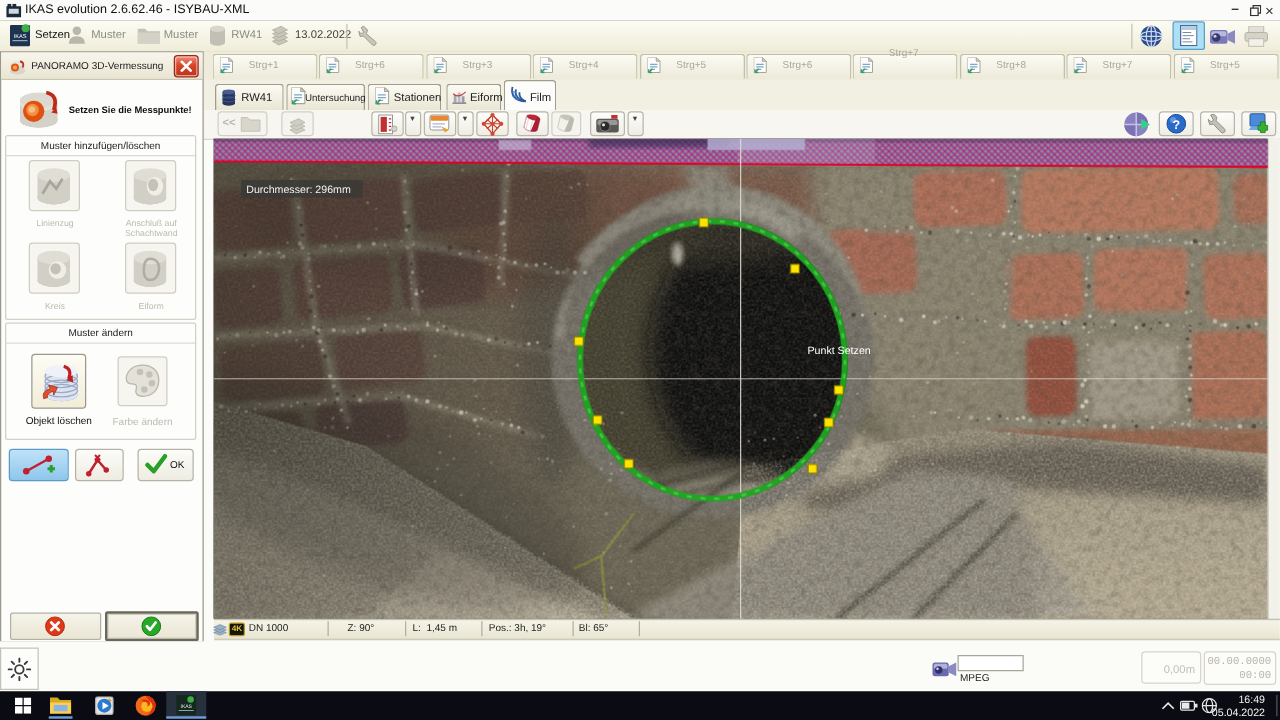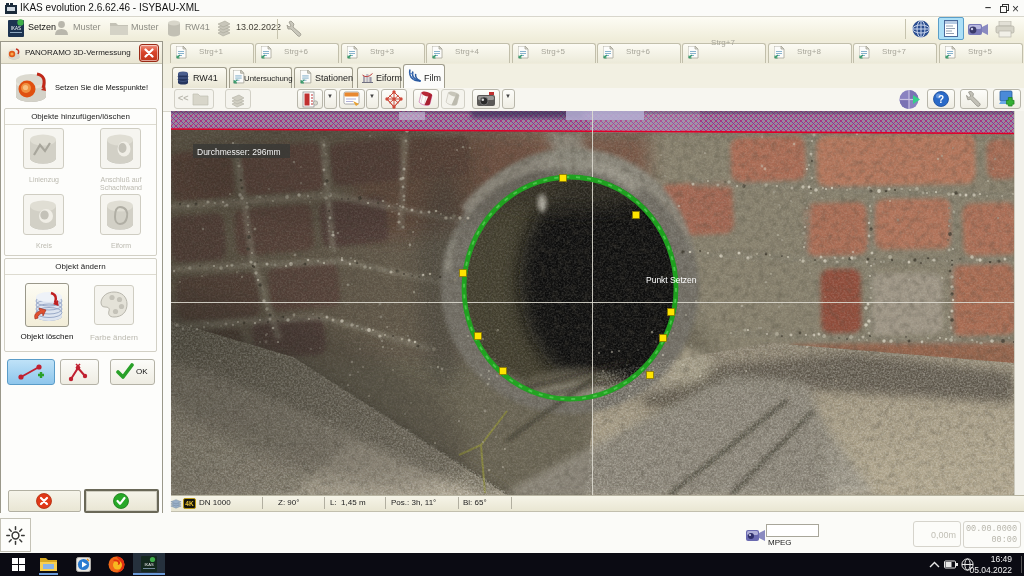--- a/index.html
+++ b/index.html
@@ -418,24 +418,24 @@
       <ellipse cx="18" cy="26" rx="15" ry="6" fill="#b0aea4"></ellipse>
       <path d="M3 10 L33 10 L33 26 A15 6 0 0 1 3 26 Z" fill="#d4d2c8"></path>
       <ellipse cx="18" cy="13" rx="15" ry="6" fill="#e4e2d8"></ellipse>
       <ellipse cx="18" cy="10" rx="15" ry="6" fill="#dcdad0"></ellipse>
       <circle cx="14" cy="19" r="8.5" fill="#e05010"></circle>
       <circle cx="13" cy="18" r="5" fill="#f09040"></circle>
         <circle cx="12.5" cy="17.5" r="2.6" fill="#f8c080"></circle>
       <path d="M24 4 Q34 6 30 18" fill="none" stroke="#c02818" stroke-width="3"></path>
       <path d="M28 20 L32 16 L33 21 Z" fill="#c02818"></path>
     </svg>
-    <div class="abs" style="left:55px;top:83px;font-size:7.5px;font-weight:normal;color:#111;white-space:nowrap">Setzen Sie die Messpunkte!</div>
+    <div class="abs" style="left:55px;top:83px;font-size:7.5px;font-weight:bold;color:#111;white-space:nowrap">Setzen Sie die Messpunkte!</div>
 
     <div class="abs sect" style="top:108px;height:148px"></div>
-    <div class="abs secthead" style="left:4px;top:112px;width:153px">Objekte hinzufügen/löschen</div>
+    <div class="abs secthead" style="left:4px;top:112px;width:153px">Muster hinzufügen/löschen</div>
     <div class="abs sectline" style="left:5px;top:124px;width:151px"></div>
 
     <div class="abs pbtn dis" style="left:23px;top:128px;width:41px;height:41px"></div>
     <div class="abs pbtn dis" style="left:100px;top:128px;width:41px;height:41px"></div>
     <div class="abs pbtn dis" style="left:23px;top:194px;width:41px;height:41px"></div>
     <div class="abs pbtn dis" style="left:100px;top:194px;width:41px;height:41px"></div>
     <svg class="abs" style="left:28px;top:132px" width="31" height="33" viewBox="0 0 31 33">
       <ellipse cx="15" cy="26" rx="13" ry="5.5" fill="#b4b2a8"></ellipse>
       <path d="M2 8 L28 8 L28 26 A13 5.5 0 0 1 2 26 Z" fill="#d2d0c6"></path>
       <ellipse cx="15" cy="8" rx="13" ry="5.5" fill="#e0ded4"></ellipse>
@@ -460,21 +460,21 @@
       <path d="M2 8 L28 8 L28 26 A13 5.5 0 0 1 2 26 Z" fill="#d2d0c6"></path>
       <ellipse cx="15" cy="8" rx="13" ry="5.5" fill="#e0ded4"></ellipse>
       <path d="M15 9 C21 9 23 14 22 19 C21 24 18 26 15 26 C12 26 10 23 10 19 C10 14 11 9 15 9 Z" fill="none" stroke="#b0aea4" stroke-width="2"></path>
     </svg>
     <div class="abs plbl" style="left:13px;top:176px;width:62px">Linienzug</div>
     <div class="abs plbl" style="left:90px;top:176px;width:62px">Anschluß auf<br>Schachtwand</div>
     <div class="abs plbl" style="left:13px;top:242px;width:62px">Kreis</div>
     <div class="abs plbl" style="left:90px;top:242px;width:62px">Eiform</div>
 
     <div class="abs sect" style="top:258px;height:94px"></div>
-    <div class="abs secthead" style="left:4px;top:262px;width:153px">Objekt ändern</div>
+    <div class="abs secthead" style="left:4px;top:262px;width:153px">Muster ändern</div>
     <div class="abs sectline" style="left:5px;top:274px;width:151px"></div>
     <div class="abs pbtn" style="left:25px;top:283px;width:44px;height:44px;background:linear-gradient(#fdfcf4,#f2edd8);border-color:#9a988a"></div>
     <div class="abs pbtn dis" style="left:94px;top:285px;width:40px;height:40px"></div>
     <svg class="abs" style="left:31px;top:287px" width="33" height="36" viewBox="0 0 33 36">
       <ellipse cx="18" cy="29" rx="13" ry="5" fill="#8a9ab8"></ellipse>
       <path d="M5 10 L31 10 L31 29 A13 5 0 0 1 5 29 Z" fill="#dde4f0"></path>
       <g stroke="#9aaac8" stroke-width="1" fill="none">
         <ellipse cx="18" cy="14" rx="13" ry="5"></ellipse>
           <ellipse cx="18" cy="18" rx="13" ry="5"></ellipse>
         <ellipse cx="18" cy="22" rx="13" ry="5"></ellipse>
@@ -1506,21 +1506,21 @@
       </g>
     </svg>
     <div class="abs" style="left:183px;top:3px;width:13px;height:11px;background:#15150d;border:1px solid #b89818;border-radius:2px;box-sizing:border-box"></div>
     <div class="abs" style="left:183px;top:5px;width:13px;text-align:center;font-size:6.5px;font-weight:bold;color:#e8c030">4K</div>
     <div class="abs sbtxt" style="left:199px">DN 1000</div>
     <div class="abs sbsep" style="left:262px"></div>
     <div class="abs sbtxt" style="left:278px">Z: 90°</div>
     <div class="abs sbsep" style="left:324px"></div>
     <div class="abs sbtxt" style="left:330px">L:&nbsp; 1,45 m</div>
     <div class="abs sbsep" style="left:385px"></div>
-    <div class="abs sbtxt" style="left:391px">Pos.: 3h, 11°</div>
+    <div class="abs sbtxt" style="left:391px">Pos.: 3h, 19°</div>
     <div class="abs sbsep" style="left:458px"></div>
     <div class="abs sbtxt" style="left:463px">Bl: 65°</div>
     <div class="abs sbsep" style="left:511px"></div>
   </div>
 
   <div id="bottomstrip" class="abs"></div>
   <div id="bsitems">
 
     <svg class="abs" style="left:745px;top:525px" width="22" height="20" viewBox="0 0 22 20">
       <rect x="1" y="5" width="13" height="11" rx="2" fill="#6a6ab0"></rect>

